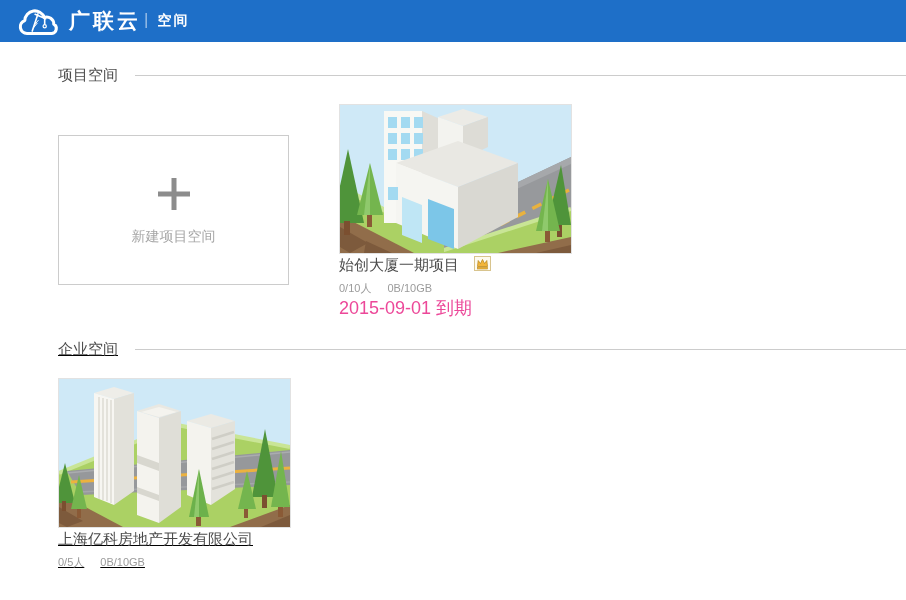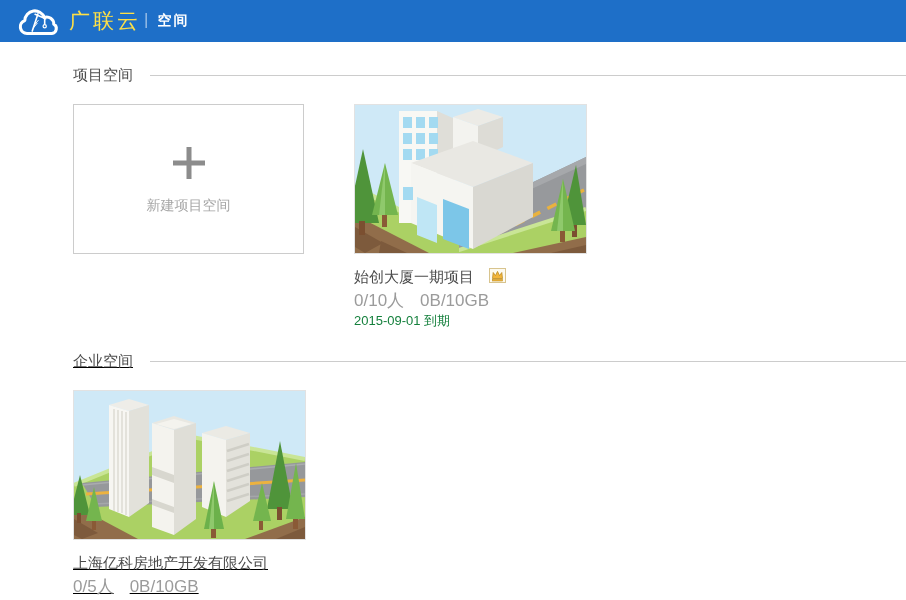--- a/index.html
+++ b/index.html
@@ -7,47 +7,47 @@
   body {
     width:906px; height:600px; background:#ffffff; overflow:hidden;
     font-family:"Liberation Sans","DejaVu Sans",sans-serif;
   }
   
   .header {
     height:42px; background:#1e6fc8; display:flex; align-items:center;
     padding-left:16px;
   }
   .logo { margin-right:9px; display:block; }
-  .brand { color:#fde047; font-size:21px; font-weight:normal; letter-spacing:3px; }
+  .brand { color:#ffffff; font-size:21px; font-weight:bold; letter-spacing:3px; }
   .divider { color:rgba(255,255,255,.55); font-size:17px; margin:0 9px 0 3px; position:relative; top:-1px; }
   .app { color:#fff; font-size:14px; font-weight:bold; letter-spacing:2px; }
 
   
-  main { padding:24px 0 0 73px; }
+  main { padding:24px 0 0 58px; }
   .section-head { display:flex; align-items:center; height:18px; }
   .section-title { font-size:15px; color:#4d4d4d; }
   .rule { flex:1; height:1px; background:#cccccc; margin-left:17px; }
-  .cards { display:flex; gap:50px; margin-top:20px; }
+  .cards { display:flex; gap:50px; margin-top:20px;align-items:center; }
   .card { width:233px; }
 
   .new-card {
     width:231px; height:150px; border:1px solid #cccccc;
     display:flex; flex-direction:column; align-items:center; justify-content:center;
     cursor:pointer; background:#fff;
   }
   .new-label { margin-top:15px; font-size:14px; color:#a6a6a6; }
 
   .thumb { width:233px; height:150px; border:1px solid #e2e2e2; cursor:pointer; font-size:0; background:#cfe9f7; }
   .thumb svg.scene { width:231px; height:148px; display:block; }
 
-  .title-row { margin-top:13px; display:flex; align-items:center; gap:15px; }
+  .title-row { margin-top:1px; display:flex; align-items:center; gap:15px; }
   .card-title { font-size:15px; color:#4b4b4b; cursor:pointer; line-height:19px; }
   .crown { display:inline-flex; position:relative; top:-1px; }
-  .stats { margin-top:7px; font-size:17px; color:#9b9b9b; display:flex; gap:16px; line-height:15px; }
-  .expiry { margin-top:5px; font-size:13px; color:#15803d; line-height:15px; }
+  .stats { margin-top:7px; font-size:11px; color:#9b9b9b; display:flex; gap:16px; line-height:15px; }
+  .expiry { margin-top:5px; font-size:18px; color:#ec4899; line-height:15px; }
   .section-enterprise { margin-top:24px;text-decoration:underline; }
   .defs-holder { position:absolute; width:0; height:0; overflow:hidden; }
 </style>
 </head>
 <body>
 
 <svg class="defs-holder" aria-hidden="true">
   <defs>
 
     <symbol id="scene-project" viewBox="0 0 231 148">

